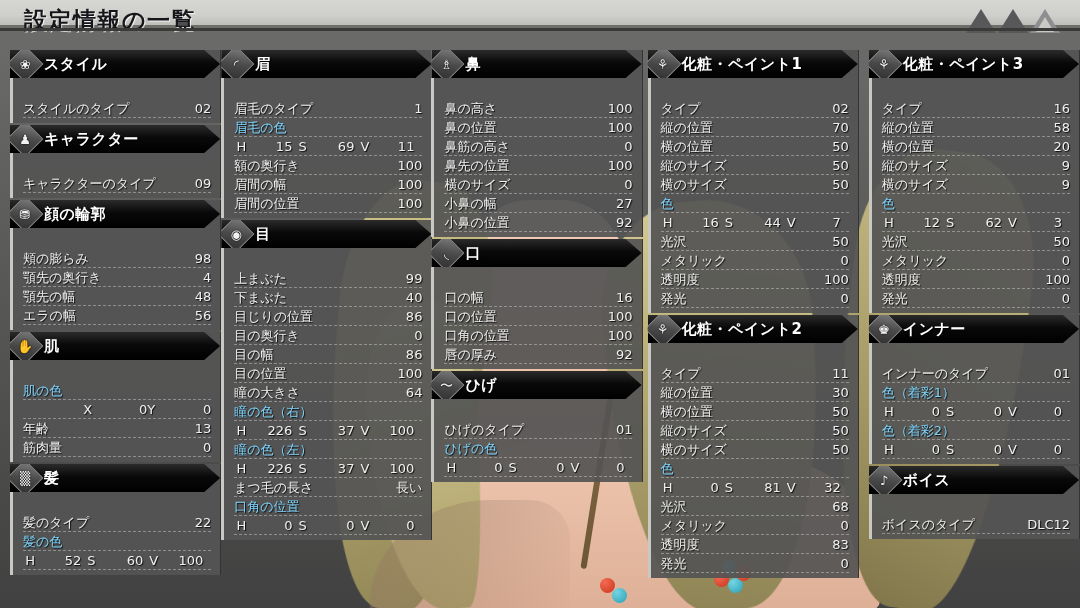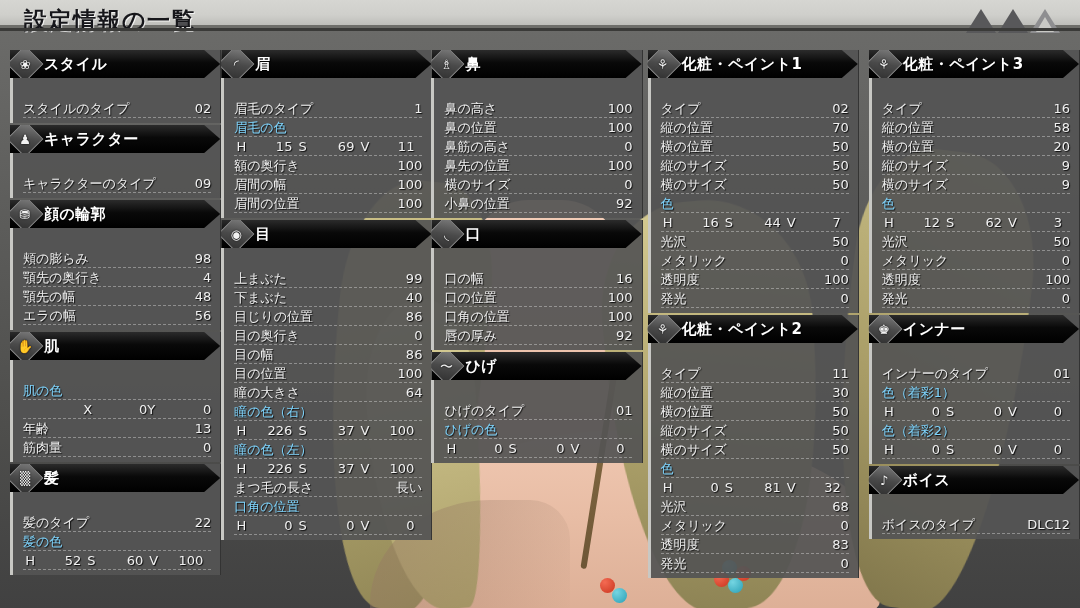--- a/index.html
+++ b/index.html
@@ -608,20 +608,24 @@
           </div>
           <div class="row">
             <span class="r-label">鼻先の位置</span>
             <span class="r-value">100</span>
           </div>
           <div class="row">
             <span class="r-label">横のサイズ</span>
             <span class="r-value">0</span>
           </div>
           <div class="row">
+            <span class="r-label">小鼻の幅</span>
+            <span class="r-value">27</span>
+          </div>
+          <div class="row">
             <span class="r-label">小鼻の位置</span>
             <span class="r-value">92</span>
           </div>
         </div>
       </div>
       <div class="panel">
         <div class="panel-header">
           <div class="hdr-diamond"></div>
           <div class="hdr-icon">◟</div>
           <div class="hdr-title">口</div>

